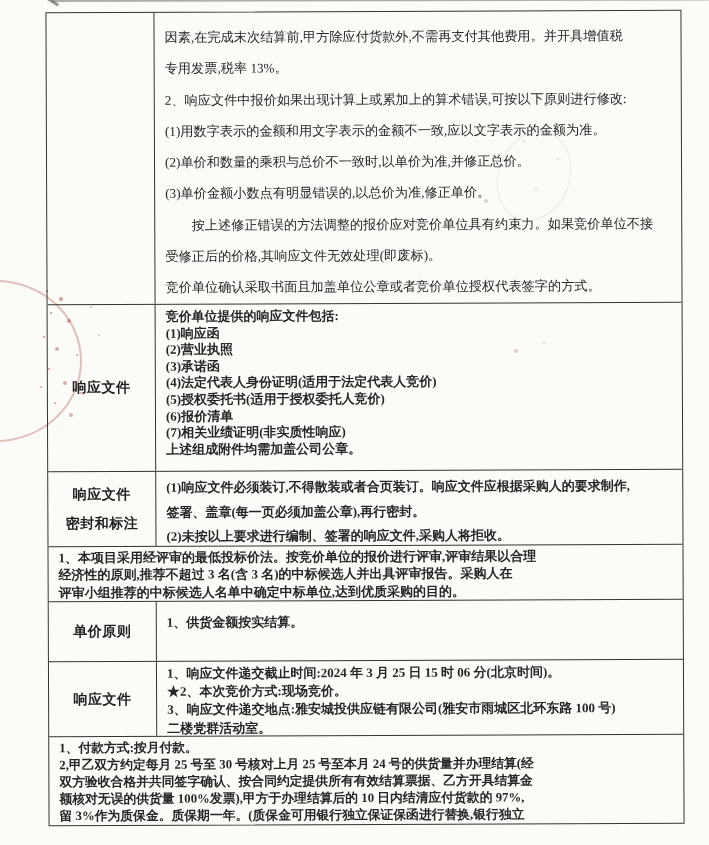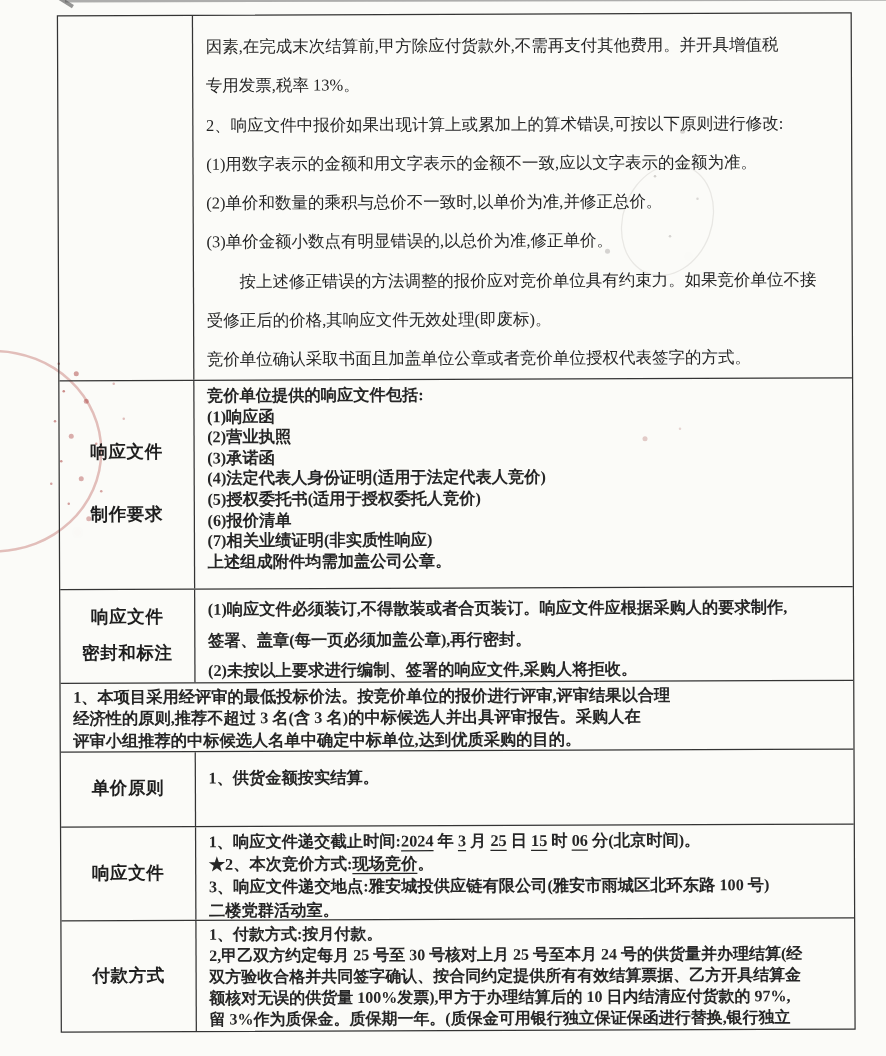--- a/index.html
+++ b/index.html
@@ -42,21 +42,21 @@
     border:1.6px solid #343434; box-sizing:border-box; background:transparent;
     transform:rotate(-0.22deg); }
   .row { display:flex; box-sizing:border-box; border-bottom:1.6px solid #343434; }
   .row:last-child { border-bottom:none; }
   .label-cell { width:108px; flex:0 0 108px; box-sizing:border-box;
     border-right:1.6px solid #343434; display:flex; flex-direction:column;
     justify-content:center; align-items:center; text-align:center;
     font-weight:700; font-size:14px; letter-spacing:.5px; color:#1e1e1e; }
   .content-cell { flex:1; box-sizing:border-box; overflow:hidden; }
   .text-line { white-space:nowrap; }
-  .u { text-decoration:underline; text-underline-offset:3px; }
+  .u { text-underline-offset:3px; }
 
   .row-0 { height:292px; }
   .row-0 .content-cell { padding:9px 6px 0 10px; font-size:13.2px; line-height:31.3px; font-weight:400; }
   .row-1 { height:167px; }
   .row-1 .content-cell { padding:4px 6px 0 10px; font-size:13px; line-height:16.6px; font-weight:700; }
   .row-1 .label-line { line-height:50px; }
   .row-2 { height:75px; }
   .row-2 .content-cell { padding:4px 6px 0 10px; font-size:13px; line-height:24.5px; font-weight:700; }
   .row-3 { height:55px; }
   .row-3 .content-cell { padding:2px 6px 0 10px; font-size:13px; line-height:17.3px; font-weight:700; }
@@ -90,21 +90,20 @@
           <div class="text-line">(2)单价和数量的乘积与总价不一致时,以单价为准,并修正总价。</div>
           <div class="text-line">(3)单价金额小数点有明显错误的,以总价为准,修正单价。</div>
           <div class="text-line">　　按上述修正错误的方法调整的报价应对竞价单位具有约束力。如果竞价单位不接</div>
           <div class="text-line">受修正后的价格,其响应文件无效处理(即废标)。</div>
           <div class="text-line">竞价单位确认采取书面且加盖单位公章或者竞价单位授权代表签字的方式。</div>
         </div>
       </div>
       <div class="row row-1">
         <div class="label-cell">
           <div class="label-line">响应文件</div>
-          <div class="label-line">制作要求</div>
         </div>
         <div class="content-cell">
           <div class="text-line">竞价单位提供的响应文件包括:</div>
           <div class="text-line">(1)响应函</div>
           <div class="text-line">(2)营业执照</div>
           <div class="text-line">(3)承诺函</div>
           <div class="text-line">(4)法定代表人身份证明(适用于法定代表人竞价)</div>
           <div class="text-line">(5)授权委托书(适用于授权委托人竞价)</div>
           <div class="text-line">(6)报价清单</div>
           <div class="text-line">(7)相关业绩证明(非实质性响应)</div>
@@ -142,23 +141,20 @@
           <div class="label-line">响应文件</div>
         </div>
         <div class="content-cell">
           <div class="text-line"><span>1、响应文件递交截止时间:</span><span class="u">2024</span><span> 年 </span><span class="u">3</span><span> 月 </span><span class="u">25</span><span> 日 </span><span class="u">15</span><span> 时 </span><span class="u">06</span><span> 分(北京时间)。</span></div>
           <div class="text-line"><span>★2、本次竞价方式:</span><span class="u">现场竞价</span><span>。</span></div>
           <div class="text-line">3、响应文件递交地点:雅安城投供应链有限公司(雅安市雨城区北环东路 100 号)</div>
           <div class="text-line">二楼党群活动室。</div>
         </div>
       </div>
       <div class="row row-6">
-        <div class="label-cell">
-          <div class="label-line">付款方式</div>
-        </div>
         <div class="content-cell">
           <div class="text-line">1、付款方式:按月付款。</div>
           <div class="text-line">2,甲乙双方约定每月 25 号至 30 号核对上月 25 号至本月 24 号的供货量并办理结算(经</div>
           <div class="text-line">双方验收合格并共同签字确认、按合同约定提供所有有效结算票据、乙方开具结算金</div>
           <div class="text-line">额核对无误的供货量 100%发票),甲方于办理结算后的 10 日内结清应付货款的 97%,</div>
           <div class="text-line">留 3%作为质保金。质保期一年。(质保金可用银行独立保证保函进行替换,银行独立</div>
         </div>
       </div>
     </div>
 </div>

